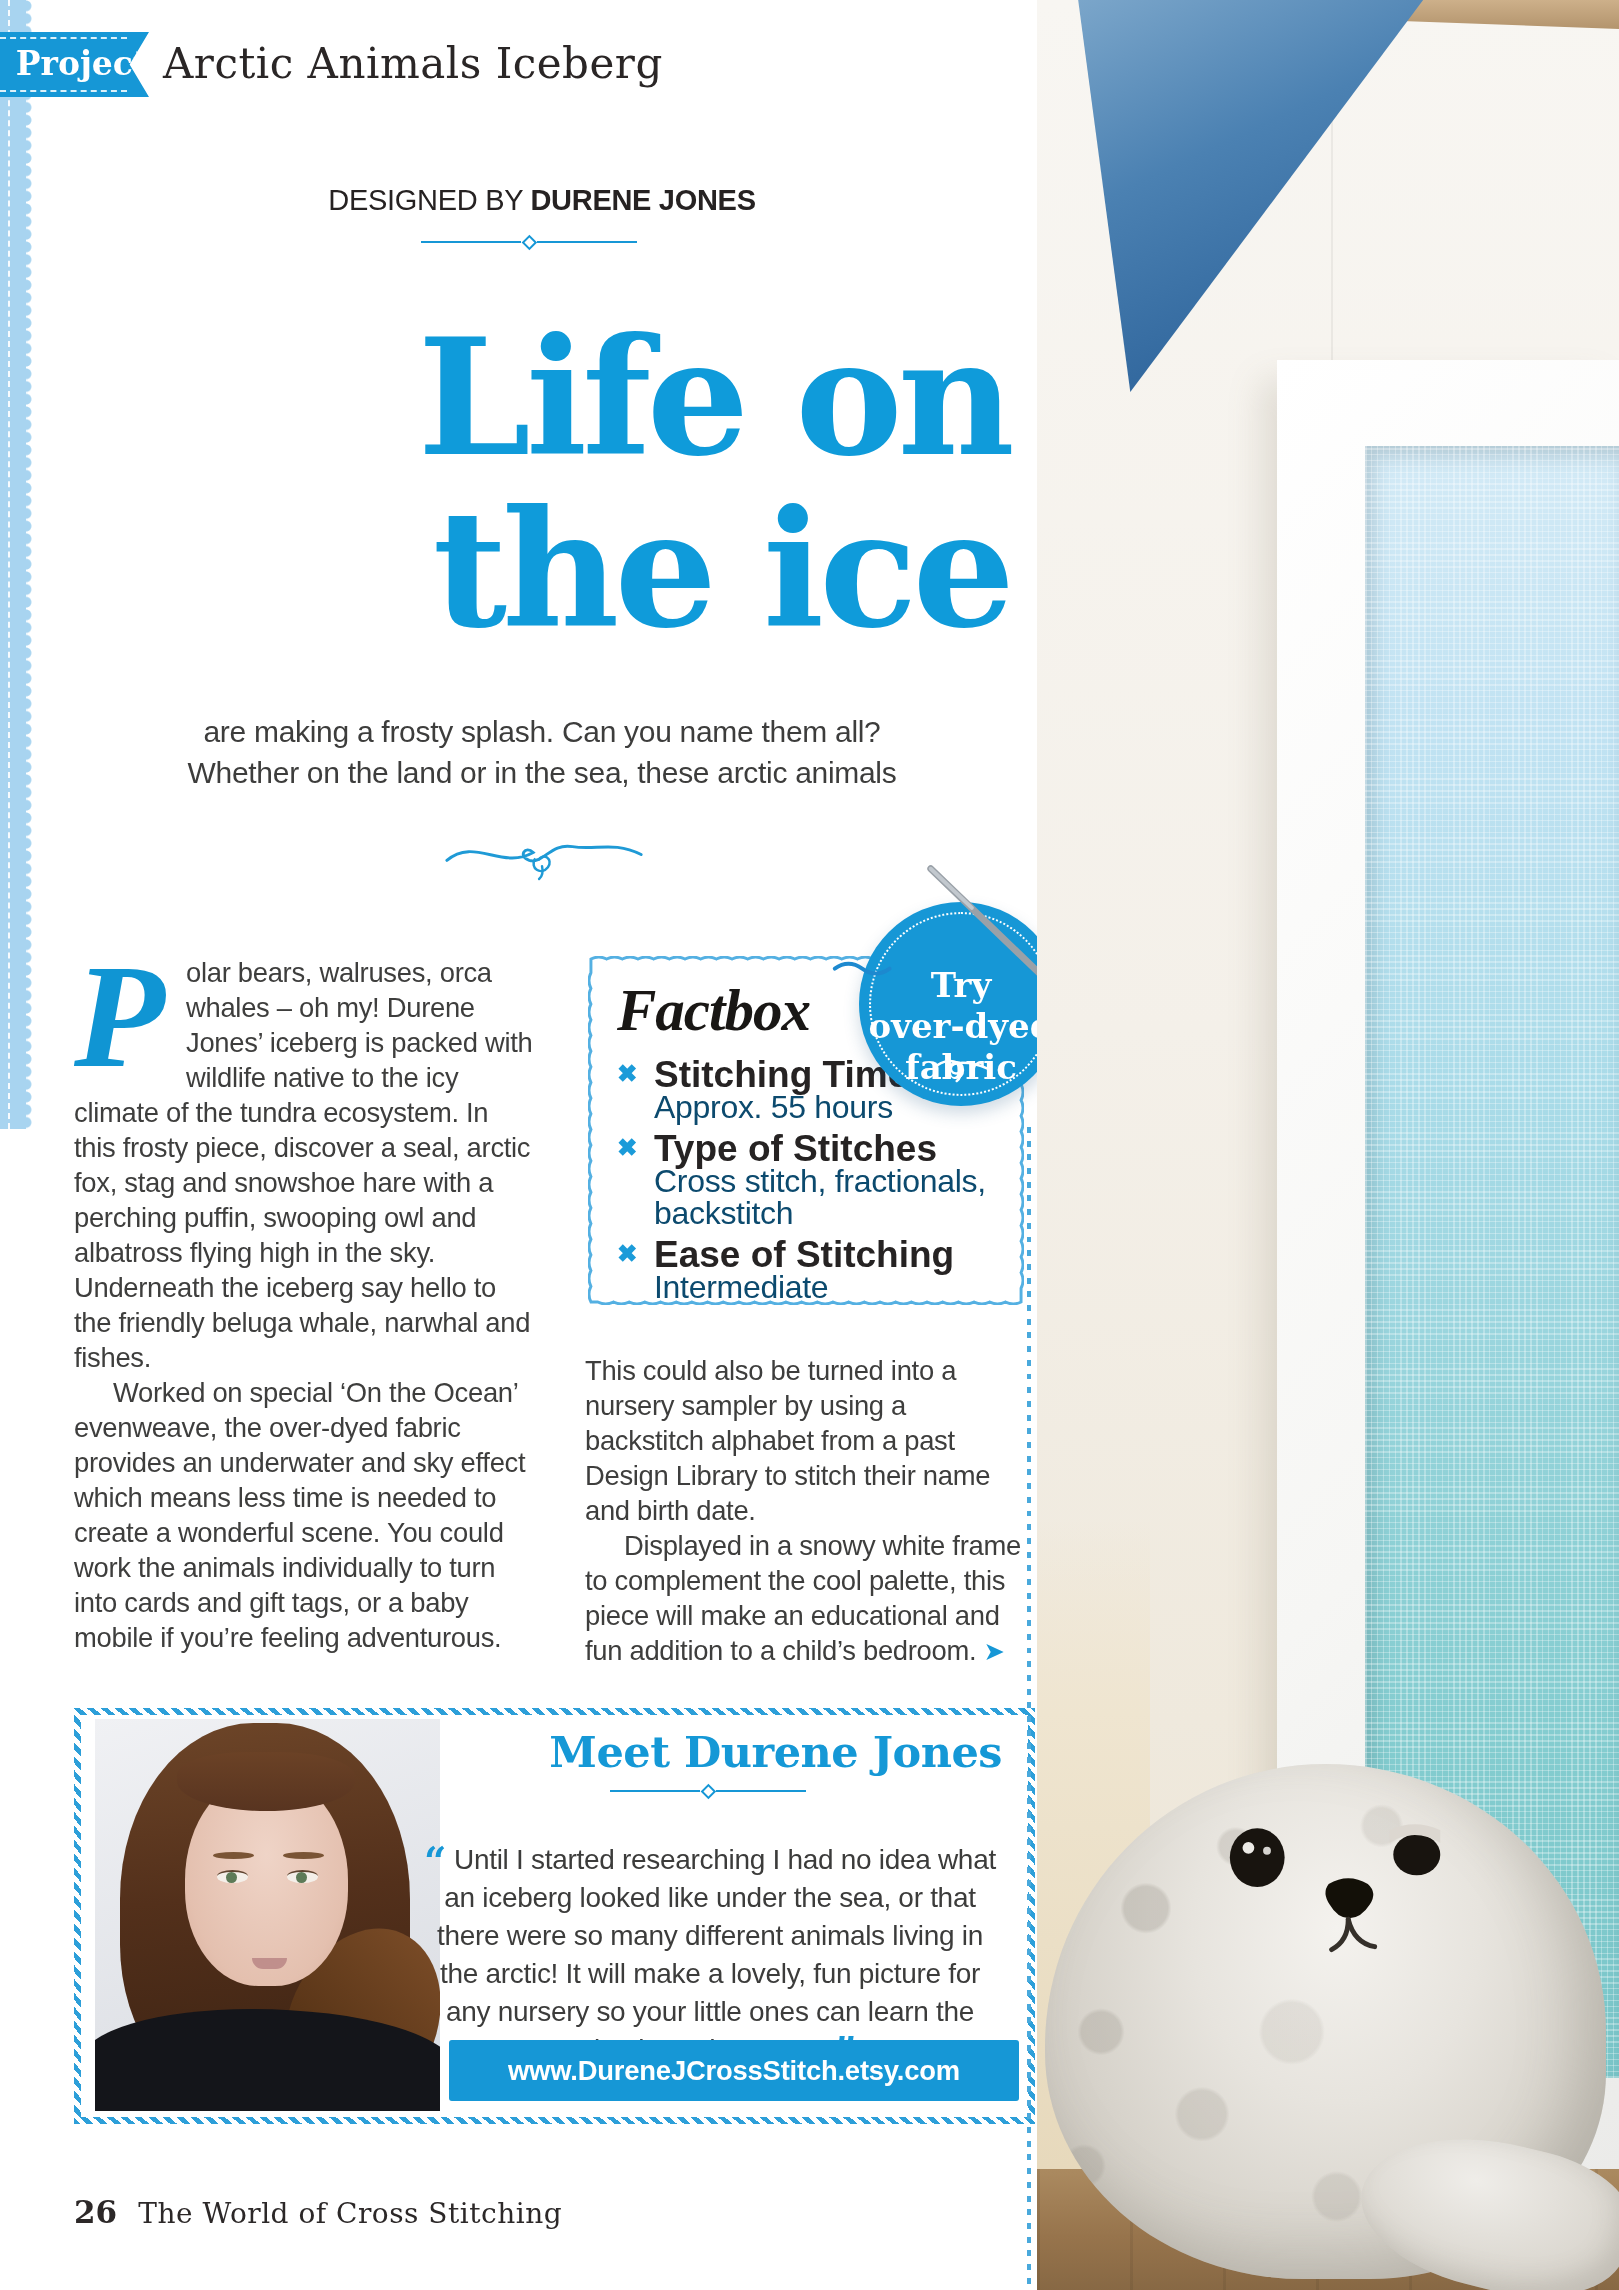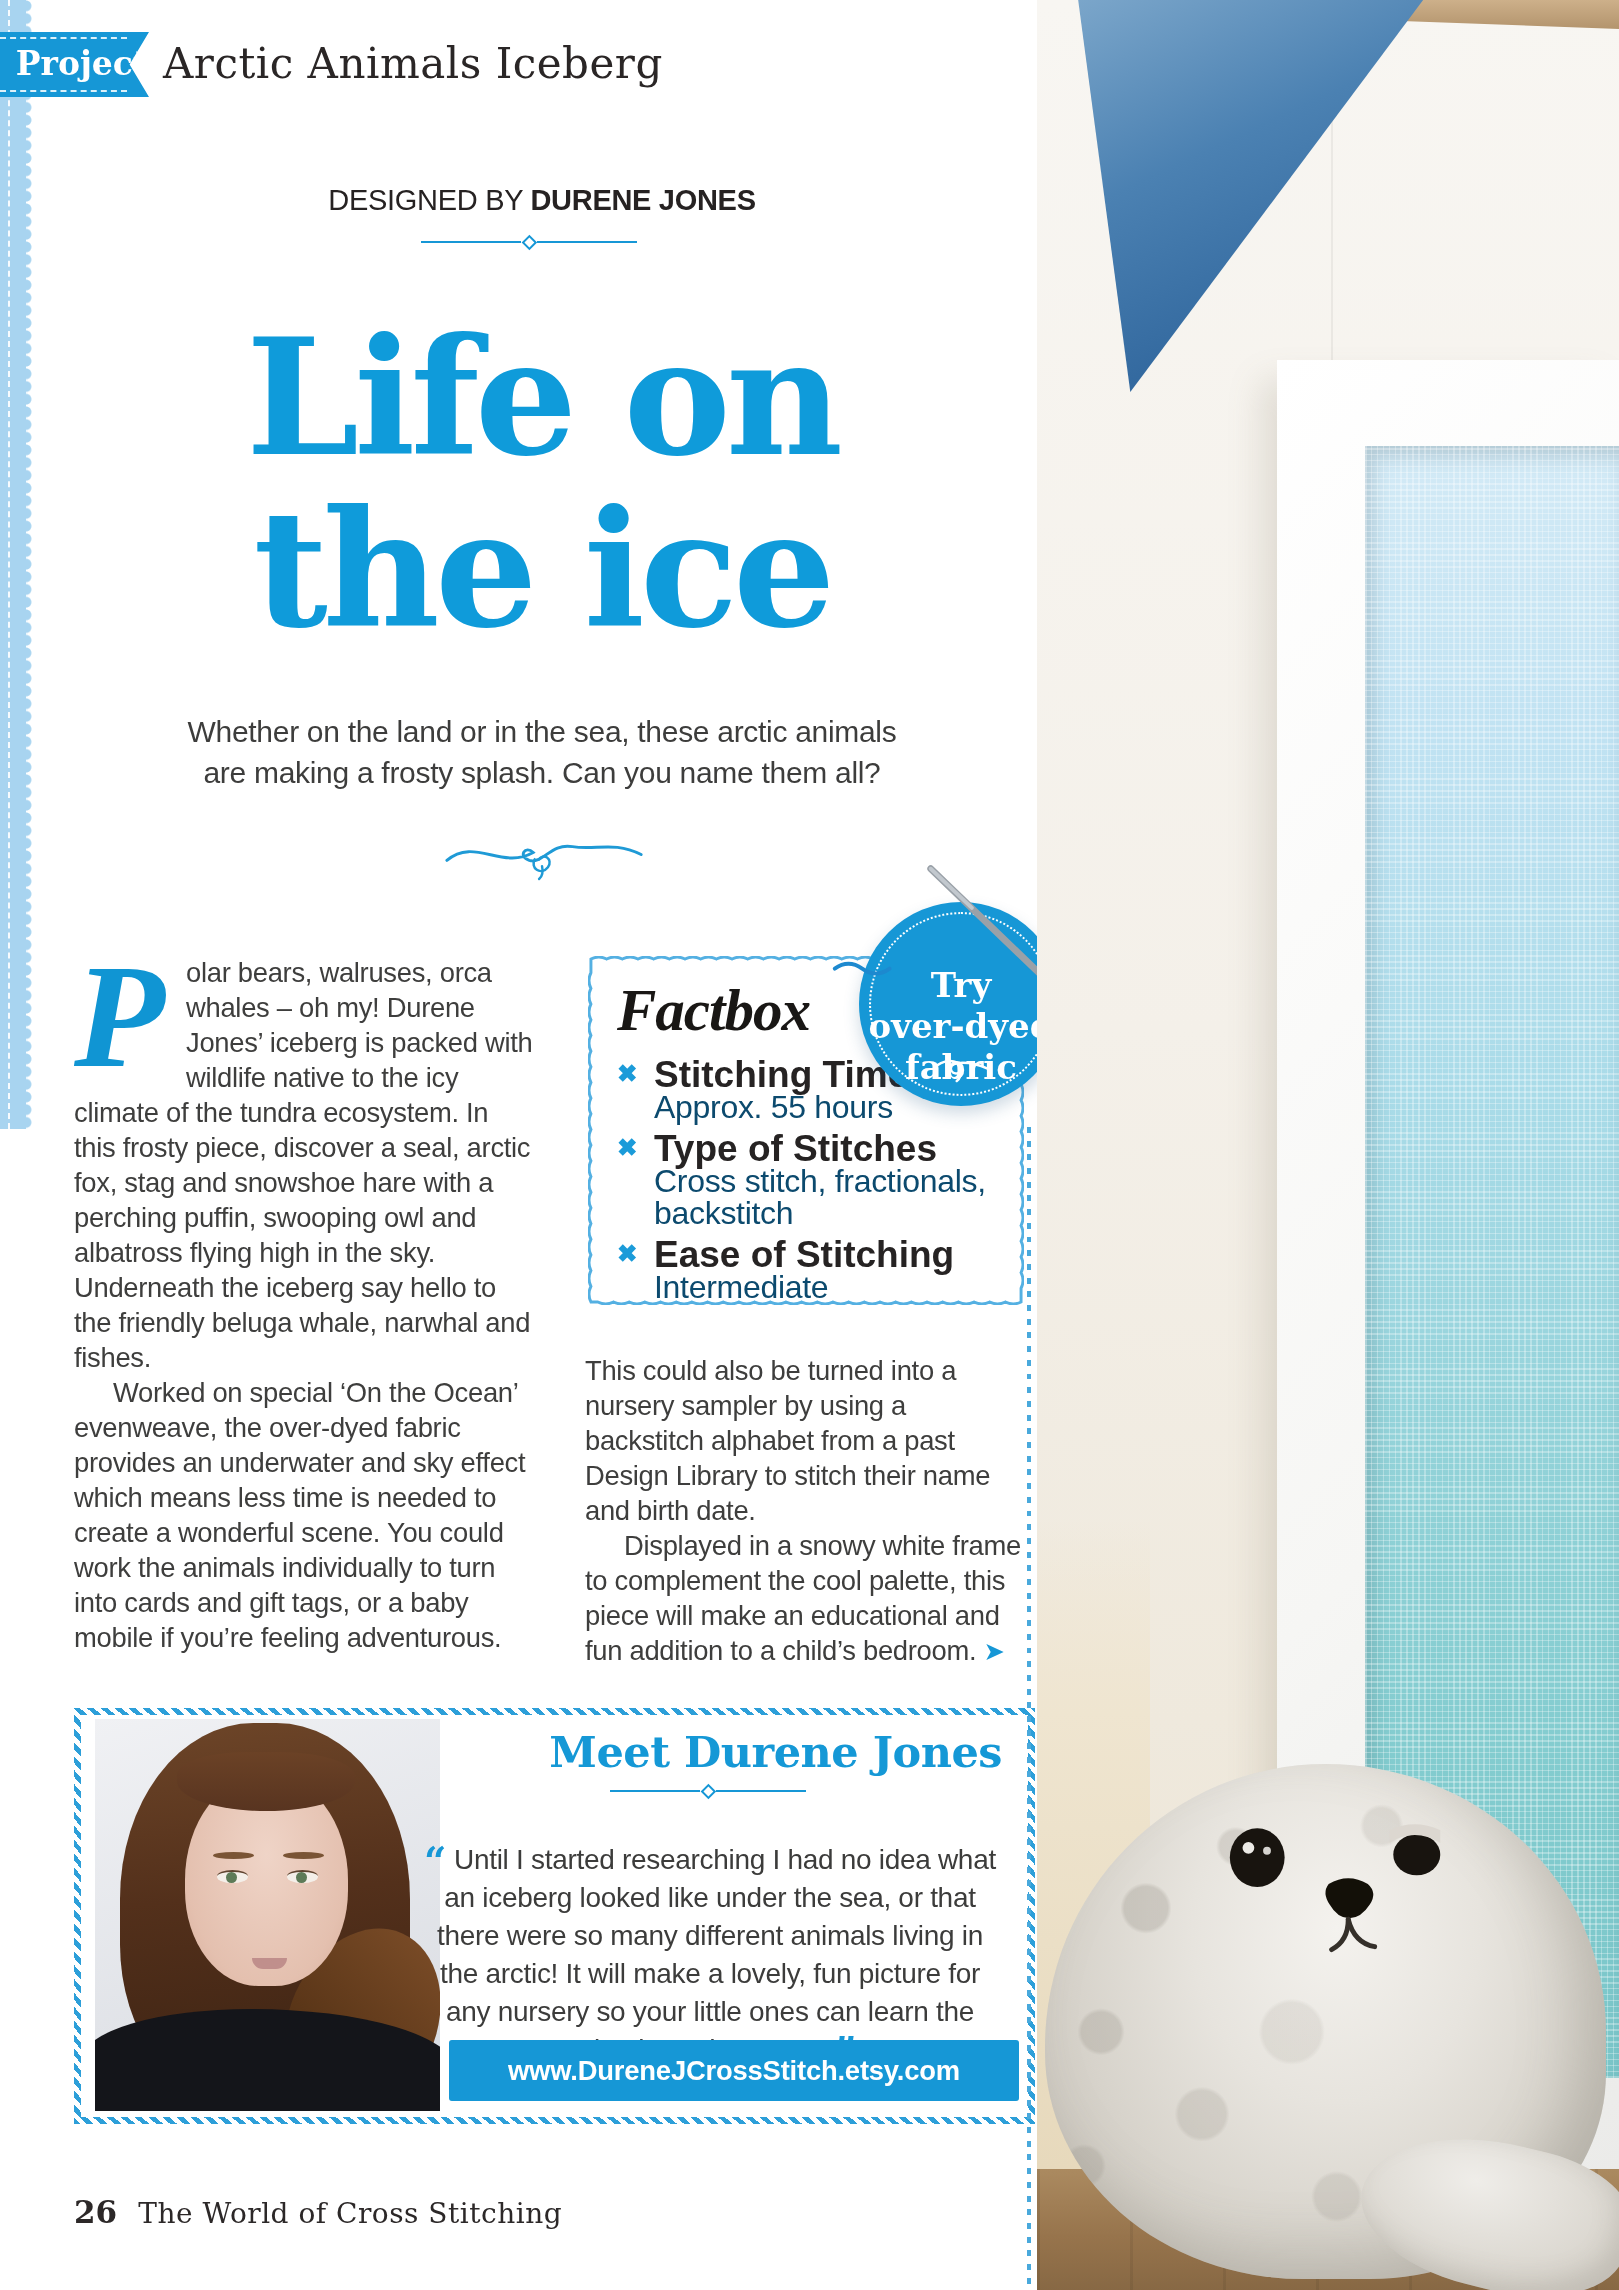--- a/index.html
+++ b/index.html
@@ -31,21 +31,21 @@
   
   .byline { position:absolute; left:74px; top:184px; width:936px; text-align:center;
     font-size:29px; color:#262222; letter-spacing:-0.3px; }
   .byline .bold { font-weight:700; }
   .divider { position:absolute; display:flex; align-items:center; }
   .divider .line { flex:1; border-top:2px solid #1697d6; height:0; }
   .divider .dia { width:10.8px; height:10.8px; border:2px solid #1697d6; background:#fff;
     transform:rotate(45deg); margin:0 2.9px; flex:0 0 auto; }
   .divider1 { left:421px; top:237px; width:216px; }
 
-  .main-title { position:absolute; left:74px; top:312px; width:936px; text-align:center;
+  .main-title { position:absolute; left:74px; top:312px; width:936px; text-align:right;
     font-family:"DejaVu Serif", serif; font-weight:700; font-size:161px; line-height:1.07;
     letter-spacing:-4.9px; color:#0f9bda; }
   .standfirst { position:absolute; left:74px; top:712px; width:936px; text-align:center;
     font-size:30px; line-height:1.35; color:#3d3d3c; letter-spacing:-0.3px; }
   .flourish { position:absolute; left:441px; top:825px; }
 
   
   .col-left { position:absolute; left:74px; top:955px; width:461px; }
   p.body { margin:0; font-size:27.4px; line-height:35px; color:#3e3e3d; letter-spacing:-0.3px; }
   p.indent { text-indent:39px; }
@@ -187,22 +187,22 @@
     <span class="dia"></span>
     <span class="line"></span>
   </div>
 
   <div class="main-title">
     <div>Life on</div>
     <div>the ice</div>
   </div>
 
   <div class="standfirst">
+    <div>are making a frosty splash. Can you name them all?</div>
     <div>Whether on the land or in the sea, these arctic animals</div>
-    <div>are making a frosty splash. Can you name them all?</div>
   </div>
 
   <svg class="flourish" width="206" height="59" viewBox="0 0 210 60">
     <path d="M6,36 C34,12 62,46 94,28 C86,20 78,32 90,36 C104,40 112,18 134,22 C158,26 176,16 204,30" fill="none" stroke="#1f9ad6" stroke-width="3" stroke-linecap="round"></path>
     <path d="M96,34 c-6,10 6,18 13,9 c6,-8 -5,-16 -10,-7" fill="none" stroke="#1f9ad6" stroke-width="2.5"></path>
     <path d="M103,42 q2,9 -3,13" fill="none" stroke="#1f9ad6" stroke-width="2.5" stroke-linecap="round"></path>
   </svg>
 
   <div class="col-left">
     <p class="body">

